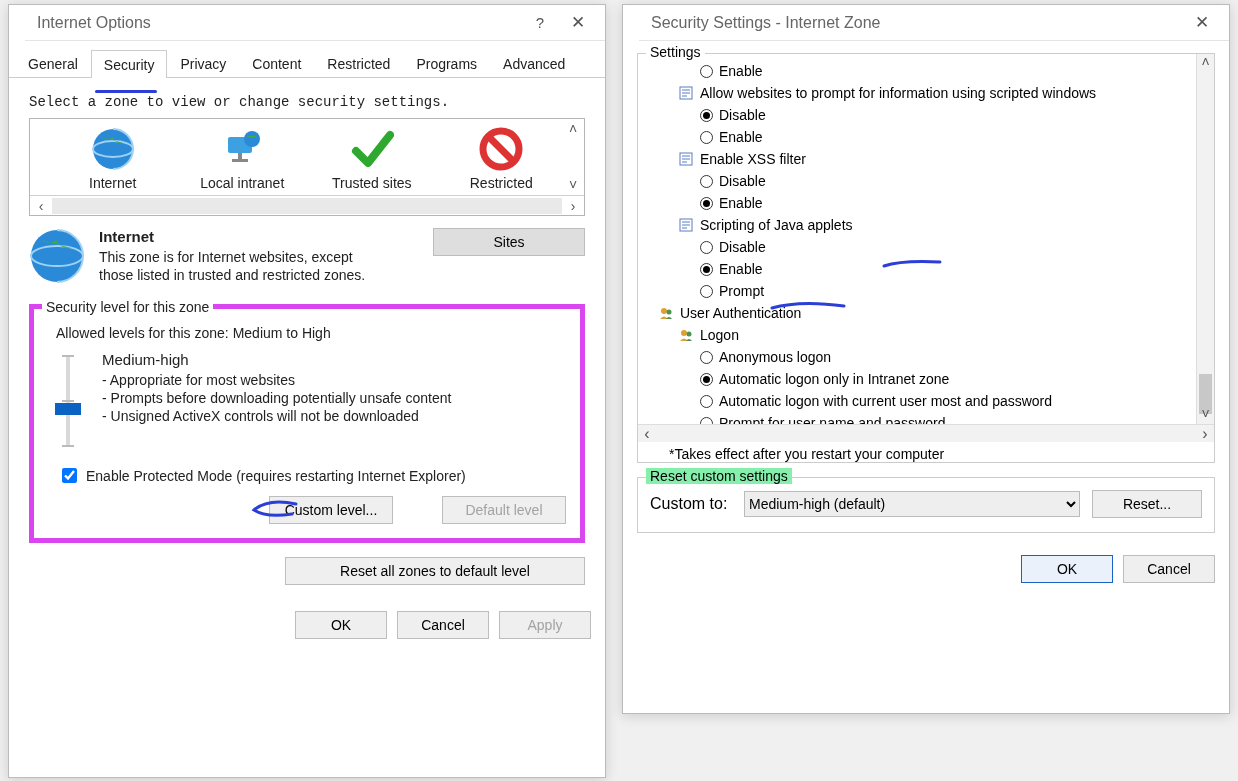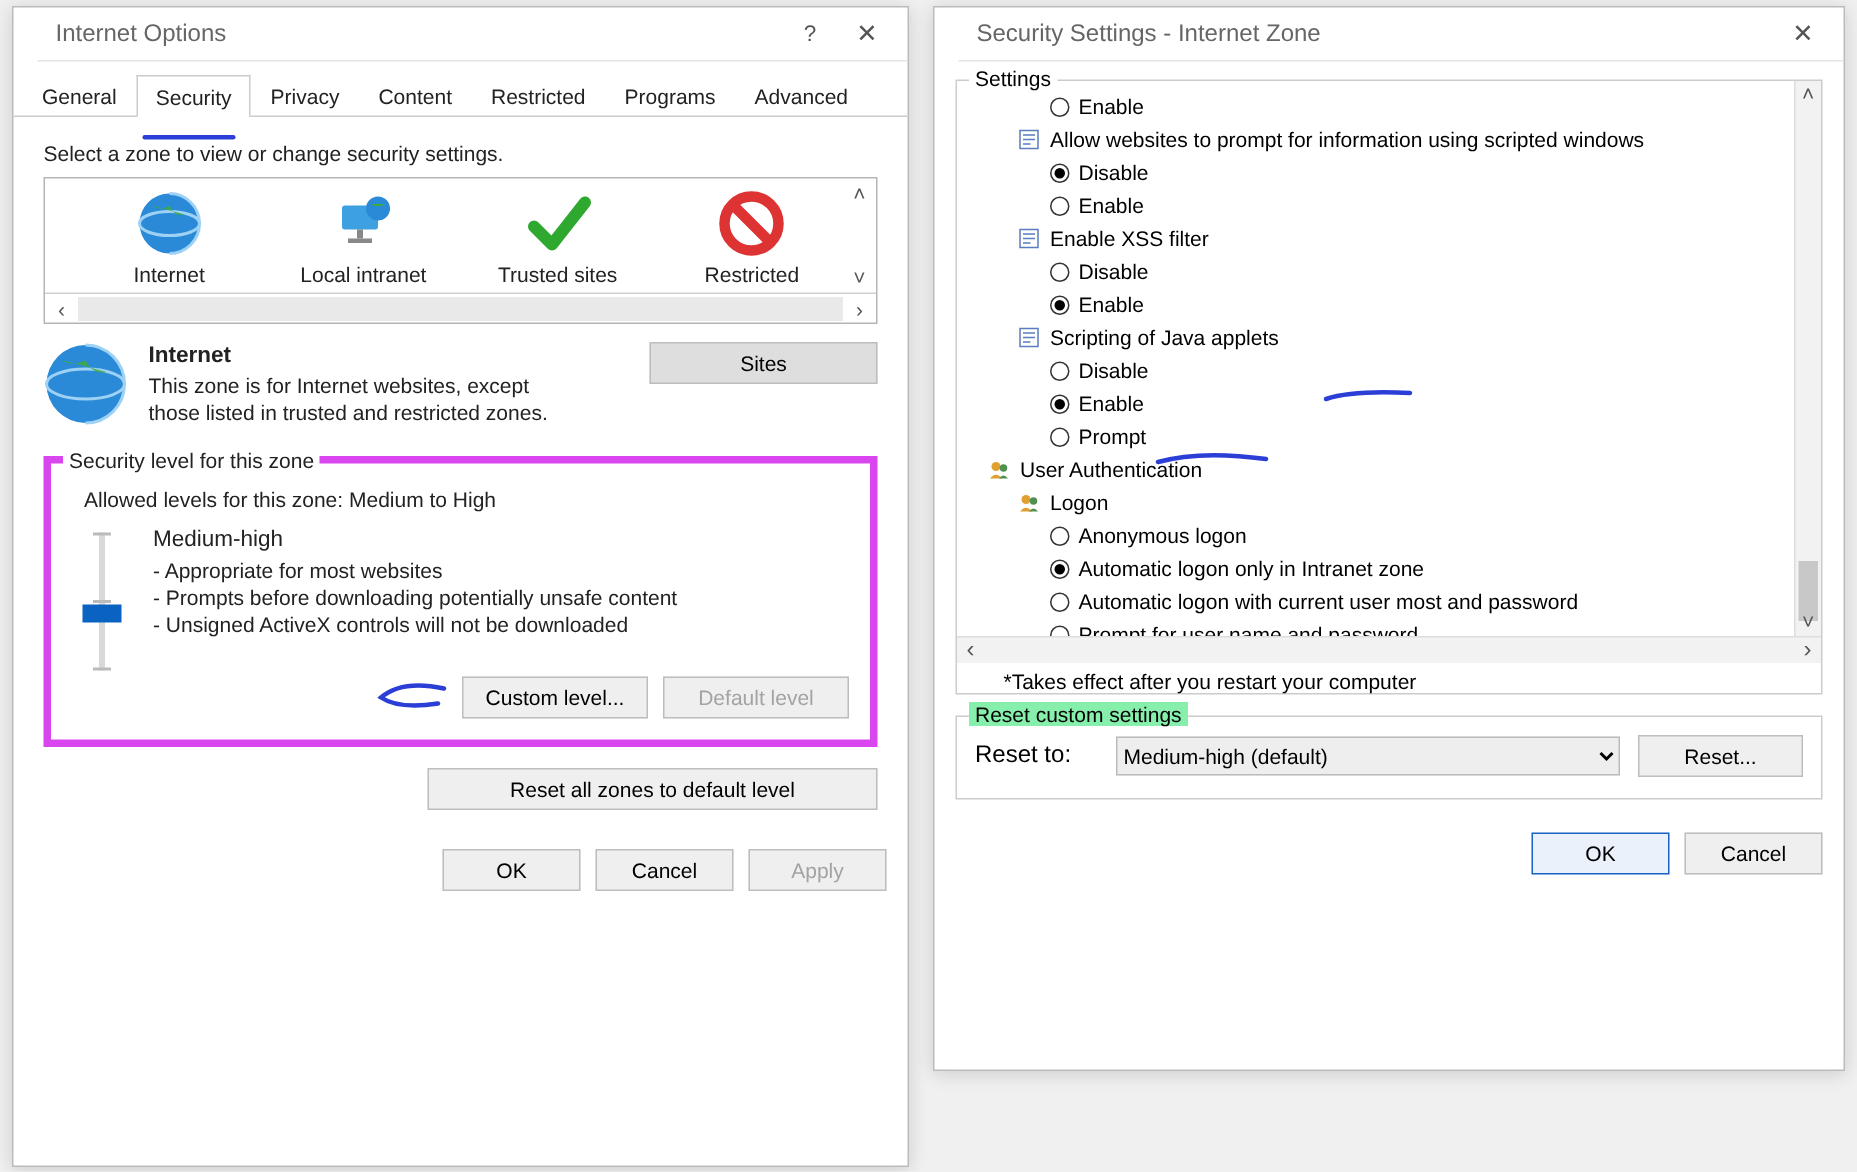--- a/index.html
+++ b/index.html
@@ -14,21 +14,21 @@
 .titlebar .sysbtn { width: 38px; text-align: center; font-size: 15px; color: #555; cursor: pointer; }
 .titlebar .sysbtn.close { font-size: 17px; }
 
 .tabbar { display: flex; align-items: flex-end; padding: 8px 6px 0 6px; border-bottom: 1px solid #ccc; gap: 0; }
 .tab { padding: 6px 12px 5px; font-size: 14px; color: #222; cursor: pointer; border: 1px solid transparent; border-bottom: none; position: relative; }
 .tab.active { border-color: #ccc; background: #fff; top: 1px; }
 .tab-underline { position: absolute; height: 3px; background: #2b3fd6; border-radius: 2px; }
 .tab-underline.u1 { left: 86px; top: 85px; width: 62px; }
 
 .pane { padding: 14px 20px; font-size: 14px; color: #222; }
-.zone-instr { margin: 2px 0 8px; }
+.zone-instr { margin: 2px 0 8px; font-family: Liberation Mono, monospace; }
 
 .zone-box { border: 1px solid #b5b5b5; background: #fff; position: relative; }
 .zone-icons { display: flex; justify-content: space-around; padding: 8px 18px 4px; }
 .zone-item { text-align: center; width: 120px; cursor: pointer; }
 .zone-item .ic { width: 44px; height: 44px; margin: 0 auto 4px; display:flex; align-items:center; justify-content:center; }
 .zone-item .lbl { font-size: 14px; }
 .zone-scroll { display:flex; align-items:center; height:20px; border-top:1px solid #d0d0d0; }
 .zone-scroll .arr { width:22px; text-align:center; color:#555; cursor:pointer; }
 .zone-scroll .track { flex:1; background:#e9e9e9; height:16px; }
 .zone-side-up { position:absolute; right:2px; top:2px; width:18px; text-align:center; color:#555; cursor:pointer; }
@@ -50,21 +50,21 @@
 .slider-tick { position:absolute; left:-4px; width:12px; height:2px; background:#bbb; }
 .level-txt h4 { margin:0 0 4px; font-size:15px; font-weight:400; }
 .level-txt .bl { font-size:14px; margin:0 0 2px; }
 
 .chk-row { margin:18px 0 10px 10px; display:flex; align-items:center; gap:6px; }
 .chk-row input { width:15px; height:15px; }
 
 .btn { height:28px; font-size:14px; background:#efefef; border:1px solid #bdbdbd; cursor:pointer; padding:0 12px; }
 .btn.disabled { color:#a3a3a3; }
 .btn-row-a { display:flex; justify-content:flex-end; gap:10px; margin-top:4px; position:relative; }
-.btn-row-a .btn { width:124px; }
+.btn-row-a .btn { width:124px;margin-left:39px; }
 .scribble-cl { position:absolute; left:200px; top:4px; width:50px; height:20px; }
 
 .reset-row { display:flex; justify-content:flex-end; margin-top:14px; }
 .reset-row .btn { width:300px; }
 
 .dlg-footer { display:flex; justify-content:flex-end; gap:10px; padding:12px 14px; }
 .dlg-footer .btn { width:92px; }
 .btn.primary-outline { border:1px solid #1a63c6; background:#eaf1fb; }
 
 
@@ -205,20 +205,24 @@
             <div class="slider-thumb"></div>
           </div>
         </div>
         <div class="level-txt">
           <h4>Medium-high</h4>
           <p class="bl">- Appropriate for most websites</p>
           <p class="bl">- Prompts before downloading potentially unsafe content</p>
           <p class="bl">- Unsigned ActiveX controls will not be downloaded</p>
         </div>
       </div>
+      <div class="chk-row">
+        <input type="checkbox" checked="" style="">
+        <span>Enable Protected Mode (requires restarting Internet Explorer)</span>
+      </div>
       <div class="btn-row-a">
         <svg class="scribble-cl" viewBox="0 0 50 20">
             <path d="M48 4 Q20 -2 6 10 Q18 18 44 14" fill="none" stroke="#2b3fd6" stroke-width="3" stroke-linecap="round"></path>
           </svg>
         <button class="btn">Custom level...</button>
         <button class="btn disabled">Default level</button>
       </div>
     </div>
 
     <div class="reset-row">
@@ -353,21 +357,21 @@
           <div class="th"></div>
         </div>
       <div class="r">›</div>
     </div>
     <div class="note">*Takes effect after you restart your computer</div>
   </div>
 
   <div class="reset-group">
     <div class="legend">Reset custom settings</div>
     <div class="reset-line">
-      <label>Reset to:</label>
+      <label>Custom to:</label>
       <select>
         <option>Medium-high (default)</option>
       </select>
       <button class="btn">Reset...</button>
     </div>
   </div>
 
   <div class="dlg-footer">
     <button class="btn primary-outline">OK</button>
     <button class="btn">Cancel</button>

